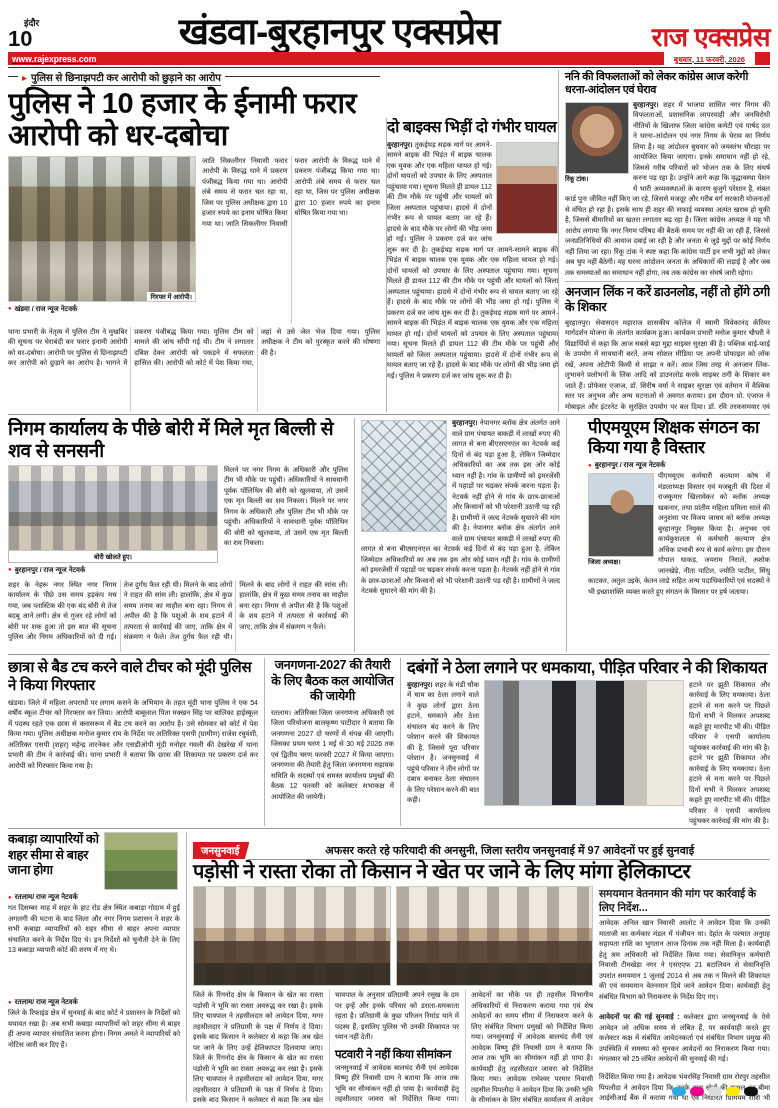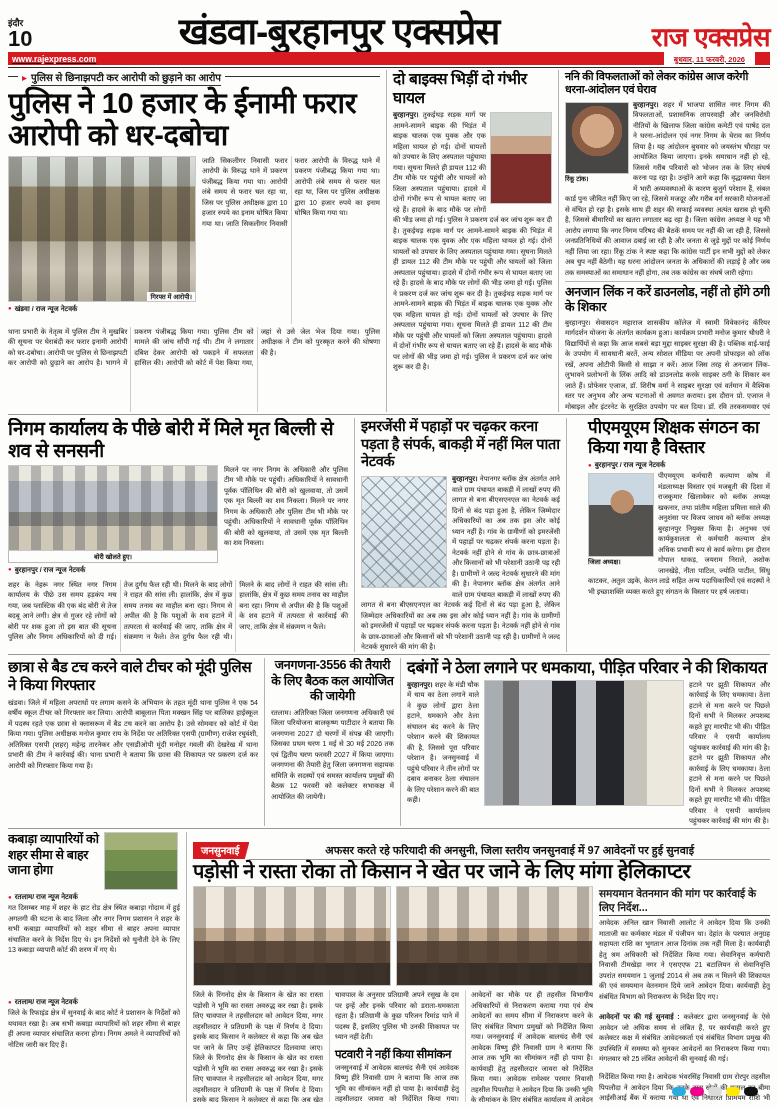--- a/index.html
+++ b/index.html
@@ -1,21 +1,21 @@
 <!DOCTYPE html>
 <html><head>
 <meta charset="utf-8">
 <style>
   html,body{margin:0;padding:0;background:#e9e9e9;}
   *{box-sizing:border-box;font-family:"Liberation Sans","DejaVu Sans",sans-serif;}
   .page{position:relative;width:778px;height:1108px;background:#fdfdfb;margin:0 auto;overflow:hidden;color:#1a1a1a;}
   
   .masthead{position:absolute;top:6px;left:8px;right:8px;height:44px;display:flex;align-items:flex-end;}
   .edition{width:70px;line-height:1;}
-  .edition .city{font-size:9px;font-weight:bold;color:#111;}
+  .edition .city{font-size:9px;font-weight:bold;color:#111;margin-left:16px;}
   .edition .pg{font-size:22px;font-weight:900;color:#111;}
   .mtitle{flex:1;text-align:center;font-size:37px;font-weight:900;color:#0b0b0b;letter-spacing:-1px;line-height:1;}
   .brand{width:170px;text-align:right;font-size:26px;font-weight:900;color:#d71920;line-height:1;padding-bottom:0px;letter-spacing:-0.5px;}
   .redbar{position:absolute;top:52px;left:8px;right:8px;height:13px;background:#d71920;display:flex;align-items:center;text-decoration:underline;}
   .redbar .site{color:#fff;font-size:8.5px;font-weight:bold;padding-left:4px;flex:1;}
   .redbar .datebox{background:#fff;height:13px;display:flex;align-items:center;padding:0 10px;color:#c01318;font-size:7.5px;font-weight:bold;}
   .redbar .endblock{width:12px;height:13px;background:#d71920;margin-left:3px;}
   .headrule{position:absolute;top:67px;left:8px;right:8px;border-top:1.5px solid #2a2a2a;}
   
   .band{position:absolute;left:8px;right:8px;display:flex;}
@@ -100,21 +100,21 @@
           <span>जाति सिकलीगर निवासी फरार आरोपी के विरुद्ध थाने में प्रकरण पंजीबद्ध किया गया था। आरोपी लंबे समय से फरार चल रहा था, जिस पर पुलिस अधीक्षक द्वारा 10 हजार रुपये का इनाम घोषित किया गया था। जाति सिकलीगर निवासी फरार आरोपी के विरुद्ध थाने में प्रकरण पंजीबद्ध किया गया था। आरोपी लंबे समय से फरार चल रहा था, जिस पर पुलिस अधीक्षक द्वारा 10 हजार रुपये का इनाम घोषित किया गया था।</span>
         </div>
       </div>
       <div class="small threecol" style="height:88px;margin-top:3px;">
         <span>थाना प्रभारी के नेतृत्व में पुलिस टीम ने मुखबिर की सूचना पर घेराबंदी कर फरार इनामी आरोपी को धर-दबोचा। आरोपी पर पुलिस से छिनाझपटी कर आरोपी को छुड़ाने का आरोप है। भागने में प्रकरण पंजीबद्ध किया गया।</span>
         <span> </span>
         <span>पुलिस टीम को मामले की जांच सौंपी गई थी। टीम ने लगातार दबिश देकर आरोपी को पकड़ने में सफलता हासिल की। आरोपी को कोर्ट में पेश किया गया, जहां से उसे जेल भेज दिया गया। पुलिस अधीक्षक ने टीम को पुरस्कृत करने की घोषणा की है।</span>
       </div>
     </div>
 
-    <div class="col" style="width:172px;padding:0 6px;">
+    <div class="col" style="width:172px;padding:0 0;margin-top:48px;">
       <div class="hl" style="font-size:15.5px;line-height:1.2;margin-bottom:3px;">दो बाइक्स भिड़ीं दो गंभीर घायल</div>
       <div class="ph ph-injured" style="float:right;width:62px;height:92px;margin:2px 0 2px 4px;"></div>
       <div class="small">
         <span class="dateline">बुरहानपुर।</span>
         <span> </span>
         <span>तुकईथड़ सड़क मार्ग पर आमने-सामने बाइक की भिड़ंत में बाइक चालक एक युवक और एक महिला घायल हो गई। दोनों घायलों को उपचार के लिए अस्पताल पहुंचाया गया। सूचना मिलते ही डायल 112 की टीम मौके पर पहुंची और घायलों को जिला अस्पताल पहुंचाया। हादसे में दोनों गंभीर रूप से घायल बताए जा रहे हैं। हादसे के बाद मौके पर लोगों की भीड़ जमा हो गई। पुलिस ने प्रकरण दर्ज कर जांच शुरू कर दी है। तुकईथड़ सड़क मार्ग पर आमने-सामने बाइक की भिड़ंत में बाइक चालक एक युवक और एक महिला घायल हो गई। दोनों घायलों को उपचार के लिए अस्पताल पहुंचाया गया। सूचना मिलते ही डायल 112 की टीम मौके पर पहुंची और घायलों को जिला अस्पताल पहुंचाया। हादसे में दोनों गंभीर रूप से घायल बताए जा रहे हैं। हादसे के बाद मौके पर लोगों की भीड़ जमा हो गई। पुलिस ने प्रकरण दर्ज कर जांच शुरू कर दी है। तुकईथड़ सड़क मार्ग पर आमने-सामने बाइक की भिड़ंत में बाइक चालक एक युवक और एक महिला घायल हो गई। दोनों घायलों को उपचार के लिए अस्पताल पहुंचाया गया। सूचना मिलते ही डायल 112 की टीम मौके पर पहुंची और घायलों को जिला अस्पताल पहुंचाया। हादसे में दोनों गंभीर रूप से घायल बताए जा रहे हैं। हादसे के बाद मौके पर लोगों की भीड़ जमा हो गई। पुलिस ने प्रकरण दर्ज कर जांच शुरू कर दी है।</span>
       </div>
     </div>
 
     <div class="col" style="width:212px;padding-left:6px;">
@@ -158,21 +158,20 @@
         <div class="small" style="flex:1;height:112px;overflow:hidden;">मिलने पर नगर निगम के अधिकारी और पुलिस टीम भी मौके पर पहुंची। अधिकारियों ने सावधानी पूर्वक पॉलिथिन की बोरी को खुलवाया, तो उसमें एक मृत बिल्ली का शव निकला। मिलने पर नगर निगम के अधिकारी और पुलिस टीम भी मौके पर पहुंची। अधिकारियों ने सावधानी पूर्वक पॉलिथिन की बोरी को खुलवाया, तो उसमें एक मृत बिल्ली का शव निकला।</div>
       </div>
       <div class="small threecol" style="height:106px;margin-top:3px;">
         <span>शहर के नेहरू नगर स्थित नगर निगम कार्यालय के पीछे उस समय हड़कंप मच गया, जब प्लास्टिक की एक बंद बोरी से तेज बदबू आने लगी। क्षेत्र से गुजर रहे लोगों को बोरी पर शक हुआ तो इस बात की सूचना पुलिस और निगम अधिकारियों को दी गई।</span>
         <span> </span>
         <span>तेज दुर्गंध फैल रही थी। मिलने के बाद लोगों ने राहत की सांस ली। हालांकि, क्षेत्र में कुछ समय तनाव का माहौल बना रहा। निगम से अपील की है कि पशुओं के शव हटाने में तत्परता से कार्रवाई की जाए, ताकि क्षेत्र में संक्रमण न फैले। तेज दुर्गंध फैल रही थी। मिलने के बाद लोगों ने राहत की सांस ली। हालांकि, क्षेत्र में कुछ समय तनाव का माहौल बना रहा। निगम से अपील की है कि पशुओं के शव हटाने में तत्परता से कार्रवाई की जाए, ताकि क्षेत्र में संक्रमण न फैले।</span>
       </div>
     </div>
 
     <div class="col" style="width:212px;padding:0 6px;">
-      <div class="hl" style="font-size:14.5px;line-height:1.22;margin-bottom:3px;">इमरजेंसी में पहाड़ों पर चढ़कर करना पड़ता है संपर्क, बाकड़ी में नहीं मिल पाता नेटवर्क</div>
       <div class="ph ph-tower" style="float:left;width:86px;height:112px;margin:2px 5px 2px 0;"></div>
       <div class="small">
         <span class="dateline">बुरहानपुर।</span>
         <span> </span>
         <span>नेपानगर ब्लॉक क्षेत्र अंतर्गत आने वाले ग्राम पंचायत बाकड़ी में लाखों रुपए की लागत से बना बीएसएनएल का नेटवर्क कई दिनों से बंद पड़ा हुआ है, लेकिन जिम्मेदार अधिकारियों का अब तक इस ओर कोई ध्यान नहीं है। गांव के ग्रामीणों को इमरजेंसी में पहाड़ों पर चढ़कर संपर्क करना पड़ता है। नेटवर्क नहीं होने से गांव के छात्र-छात्राओं और किसानों को भी परेशानी उठानी पड़ रही है। ग्रामीणों ने जल्द नेटवर्क सुधारने की मांग की है। नेपानगर ब्लॉक क्षेत्र अंतर्गत आने वाले ग्राम पंचायत बाकड़ी में लाखों रुपए की लागत से बना बीएसएनएल का नेटवर्क कई दिनों से बंद पड़ा हुआ है, लेकिन जिम्मेदार अधिकारियों का अब तक इस ओर कोई ध्यान नहीं है। गांव के ग्रामीणों को इमरजेंसी में पहाड़ों पर चढ़कर संपर्क करना पड़ता है। नेटवर्क नहीं होने से गांव के छात्र-छात्राओं और किसानों को भी परेशानी उठानी पड़ रही है। ग्रामीणों ने जल्द नेटवर्क सुधारने की मांग की है।</span>
       </div>
     </div>
 
     <div class="col" style="width:204px;padding-left:21px;">
       <div class="hl" style="font-size:17px;line-height:1.18;margin-bottom:2px;">पीएमयूएम शिक्षक संगठन का किया गया है विस्तार</div>
@@ -195,21 +194,21 @@
   </div>
 
   <div class="band" style="top:654px;height:172px;border-top:1px solid #999;padding-top:3px;">
 
     <div class="col" style="width:256px;padding-right:6px;">
       <div class="hl" style="font-size:15px;line-height:1.22;margin-bottom:3px;">छात्रा से बैड टच करने वाले टीचर को मूंदी पुलिस ने किया गिरफ्तार</div>
       <div class="small" style="height:126px;overflow:hidden;">खंडवा। जिले में महिला अपराधों पर लगाम कसने के अभियान के तहत मूंदी थाना पुलिस ने एक 54 वर्षीय स्कूल टीचर को गिरफ्तार कर लिया। आरोपी बाबूलाल पिता मक्खन सिंह पर बालिका हाईस्कूल में पदस्थ रहते एक छात्रा से क्लासरूम में बैड टच करने का आरोप है। उसे सोमवार को कोर्ट में पेश किया गया। पुलिस अधीक्षक मनोज कुमार राय के निर्देश पर अतिरिक्त एसपी (ग्रामीण) राजेश रघुवंशी, अतिरिक्त एसपी (शहर) महेन्द्र तारनेकर और एसडीओपी मूंदी मनोहर गवली की देखरेख में थाना प्रभारी की टीम ने कार्रवाई की। थाना प्रभारी ने बताया कि छात्रा की शिकायत पर प्रकरण दर्ज कर आरोपी को गिरफ्तार किया गया है।</div>
     </div>
 
     <div class="col" style="width:136px;padding:0 6px;">
-      <div class="hl" style="font-size:12.5px;line-height:1.25;text-align:center;margin-bottom:3px;">जनगणना-3556 की तैयारी के लिए बैठक कल आयोजित की जायेगी</div>
+      <div class="hl" style="font-size:12.5px;line-height:1.25;text-align:center;margin-bottom:3px;">जनगणना-2027 की तैयारी के लिए बैठक कल आयोजित की जायेगी</div>
       <div class="small" style="height:118px;overflow:hidden;">रतलाम। अतिरिक्त जिला जनगणना अधिकारी एवं जिला परियोजना बालकृष्ण पाटीदार ने बताया कि जनगणना 2027 दो चरणों में संपन्न की जाएगी। जिसका प्रथम चरण 1 मई से 30 मई 2026 तक एवं द्वितीय चरण फरवरी 2027 में किया जाएगा। जनगणना की तैयारी हेतु जिला जनगणना सहायक समिति के सदस्यों एवं समस्त कार्यालय प्रमुखों की बैठक 12 फरवरी को कलेक्टर सभाकक्ष में आयोजित की जायेगी।</div>
     </div>
 
     <div class="col" style="width:370px;padding-left:6px;">
       <div class="hl" style="font-size:16.5px;line-height:1.15;margin-bottom:3px;">दबंगों ने ठेला लगाने पर धमकाया, पीड़ित परिवार ने की शिकायत</div>
       <div style="display:flex;gap:5px;">
         <div class="small" style="width:72px;">
           <span class="dateline">बुरहानपुर।</span>
           <span> </span>
           <span>शहर के मंडी चौक में चाय का ठेला लगाने वाले ने कुछ लोगों द्वारा ठेला हटाने, धमकाने और ठेला संचालन बंद करने के लिए परेशान करने की शिकायत की है, जिससे पूरा परिवार परेशान है। जनसुनवाई में पहुंचे परिवार ने तीन लोगों पर दबाव बनाकर ठेला संचालन के लिए परेशान करने की बात कही।</span>

